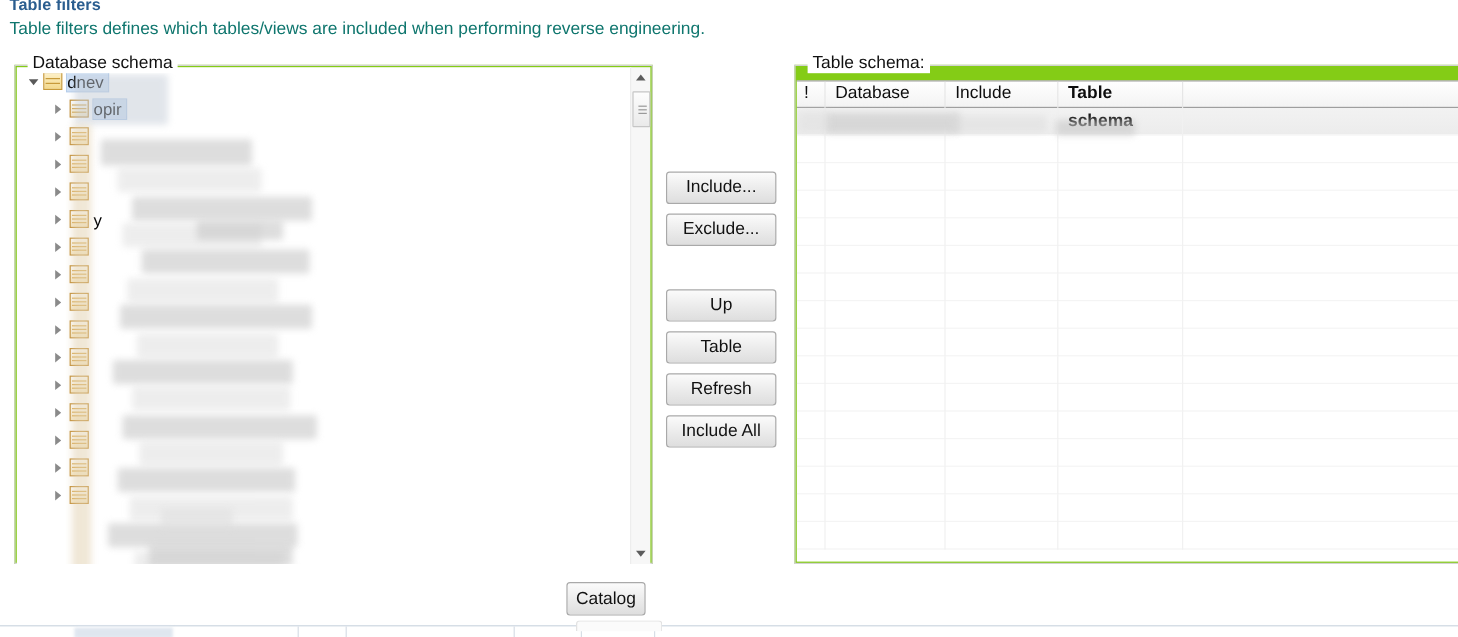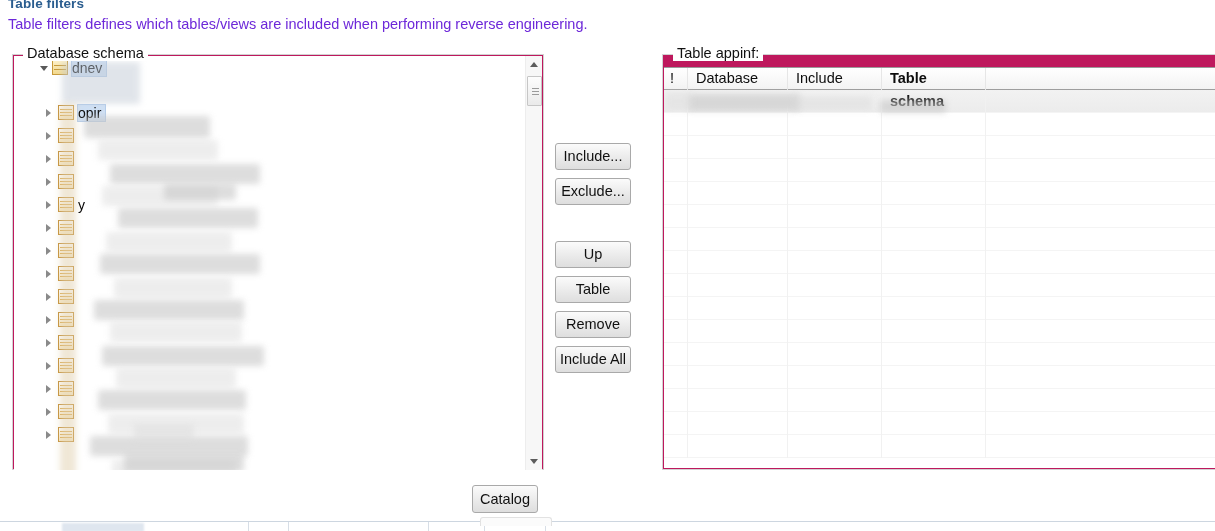--- a/index.html
+++ b/index.html
@@ -24,30 +24,30 @@
     font-size: 13.5px;
     font-weight: bold;
     color: #2a5d8f;
     letter-spacing: 0.1px;
     white-space: nowrap;
   }
   #page-desc {
     position: absolute;
     left: 8px; top: 16px;
     font-size: 14.5px;
-    color: #6d28d9;
+    color: #0f766e;
     white-space: nowrap;
     text-align: center;
   }
 
   
   .group-box {
     position: absolute;
     border: 1px solid #d2d2d2;
-    background: #be185d;
+    background: #84cc16;
   }
   .group-label {
     position: absolute;
     top: -10px; left: 10px;
     background: #ffffff;
     padding: 0 4px;
     font-size: 14.5px;
     color: #111111;
     white-space: nowrap;
     z-index: 3;
@@ -188,21 +188,21 @@
   }
 
   
   #center-buttons {
     position: absolute;
     left: 555px; top: 143px;
     width: 92px;
   }
   .btn {
     display: block;
-    width: 76px;
+    width: 92px;
     height: 27px;
     margin-bottom: 8px;
     background: linear-gradient(#fbfbfb, #e9e9e9 60%, #dedede);
     border: 1px solid #a9a9a9;
     border-radius: 3px;
     font-family: "Liberation Sans", sans-serif;
     font-size: 14.5px;
     color: #111111;
     cursor: default;
     padding: 0;
@@ -308,27 +308,27 @@
 <div id="root">
 
   <div id="page-title">Table filters</div>
   <div id="page-desc">Table filters defines which tables/views are included when performing reverse engineering.</div>
 
   <div class="group-box" id="tree-group">
     <div class="group-label">Database schema</div>
 
     <div id="tree-viewport">
 
-      <div class="tree-row selected" style="padding-left:24px;">
+      <div class="tree-row selected" style="padding-left:8px;">
         <span class="twisty expanded"></span>
         <span class="node-icon icon-db"></span>
         <span class="node-label">dnev</span>
       </div>
 
-      <div class="tree-row selected" style="padding-left:28px;margin-top:22px;">
+      <div class="tree-row selected" style="padding-left:28px;">
         <span class="twisty collapsed"></span>
         <span class="node-icon icon-tbl"></span>
         <span class="node-label">opir</span>
       </div>
 
       <div class="tree-row" style="padding-left:28px;">
         <span class="twisty collapsed"></span>
         <span class="node-icon icon-tbl"></span>
         <span class="node-label"></span>
       </div>
@@ -443,26 +443,26 @@
       <div class="arrow down"></div>
     </div>
   </div>
 
   <div id="center-buttons">
     <button class="btn">Include...</button>
     <button class="btn">Exclude...</button>
     <div class="btn-gap"></div>
     <button class="btn">Up</button>
     <button class="btn">Table</button>
-    <button class="btn">Remove</button>
+    <button class="btn">Refresh</button>
     <button class="btn">Include All</button>
   </div>
 
   <div class="group-box" id="filters-group">
-    <div class="group-label">Table appinf:</div>
+    <div class="group-label">Table schema:</div>
 
     <div id="filters-table">
       <div id="table-header">
         <div class="th col-flag">!</div>
         <div class="th col-catalog">Database</div>
         <div class="th col-schema">Include</div>
         <div class="th col-table">Table</div>
         <div class="th col-rest"></div>
       </div>
 

